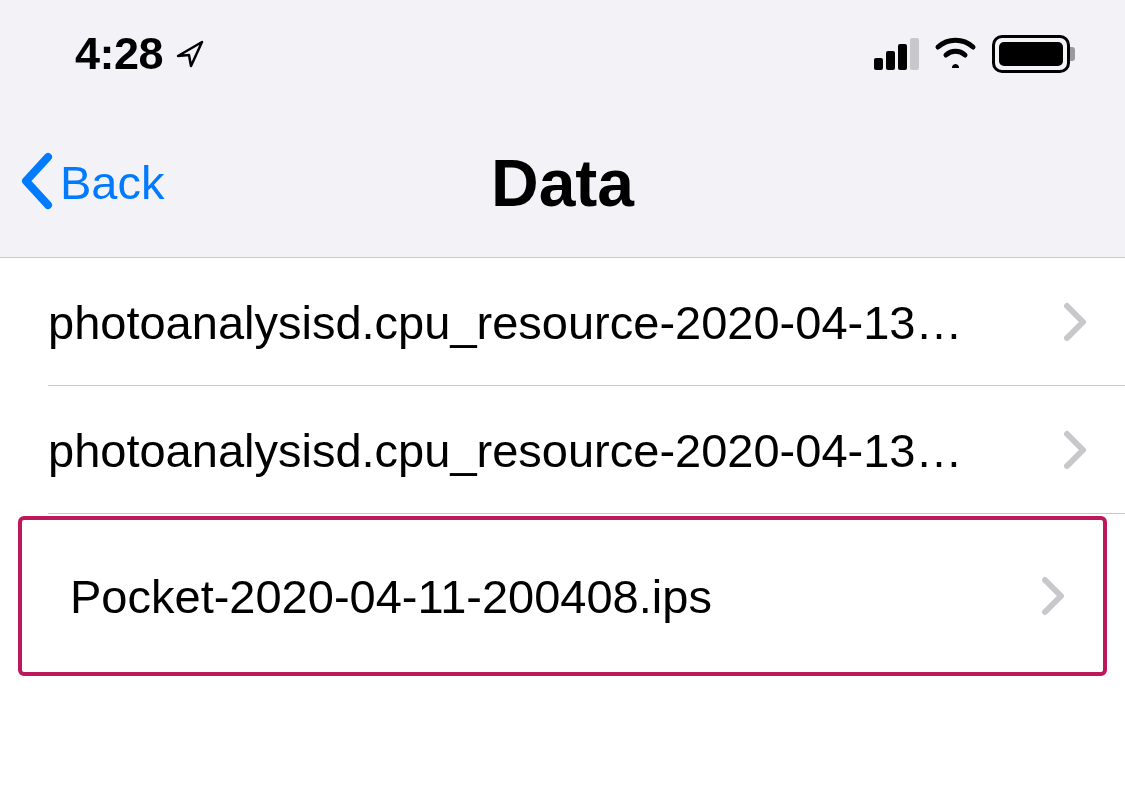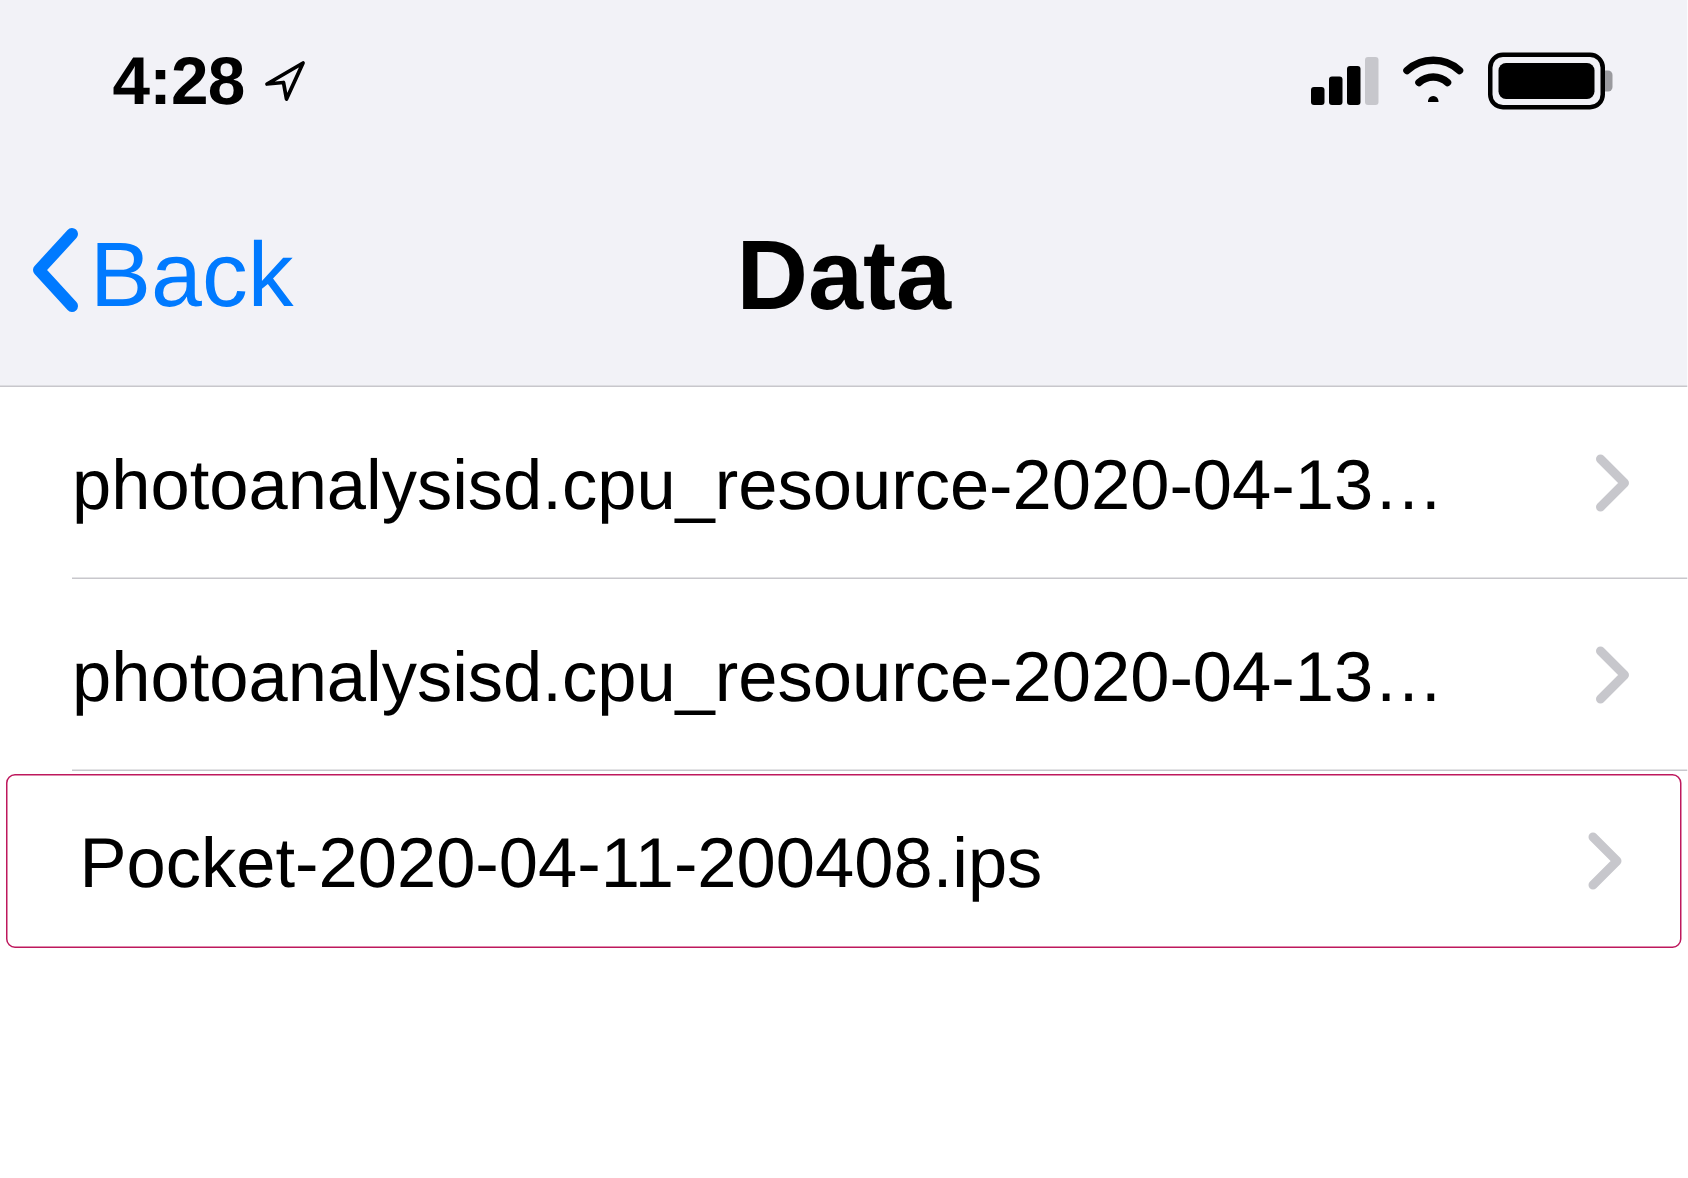--- a/index.html
+++ b/index.html
@@ -99,21 +99,21 @@
       display: flex;
       align-items: center;
       gap: 4px;
       cursor: pointer;
     }
     .back-chevron {
       width: 38px;
       height: 60px;
     }
     .back-label {
-      font-size: 61px;
+      font-size: 47px;
       color: #007aff;
       font-weight: 400;
     }
     .nav-title {
       position: absolute;
       left: 50%;
       transform: translateX(-50%);
       font-size: 66px;
       font-weight: 600;
       color: #000;
@@ -132,24 +132,24 @@
     .list-item::after {
       content: "";
       position: absolute;
       left: 48px;
       right: 0;
       bottom: 0;
       height: 1px;
       background: #c8c7cc;
     }
     .list-item.highlighted {
-      border: 1px solid #be185d;
+      border: 4px solid #be185d;
       border-radius: 6px;
-      margin: 2px 4px;
-      height: 116px;
+      margin: 2px 18px;
+      height: 160px;
     }
     .list-item.highlighted::after {
       display: none;
     }
     .item-label {
       flex: 1;
       font-size: 47px;
       color: #000;
       font-weight: 400;
       white-space: nowrap;

